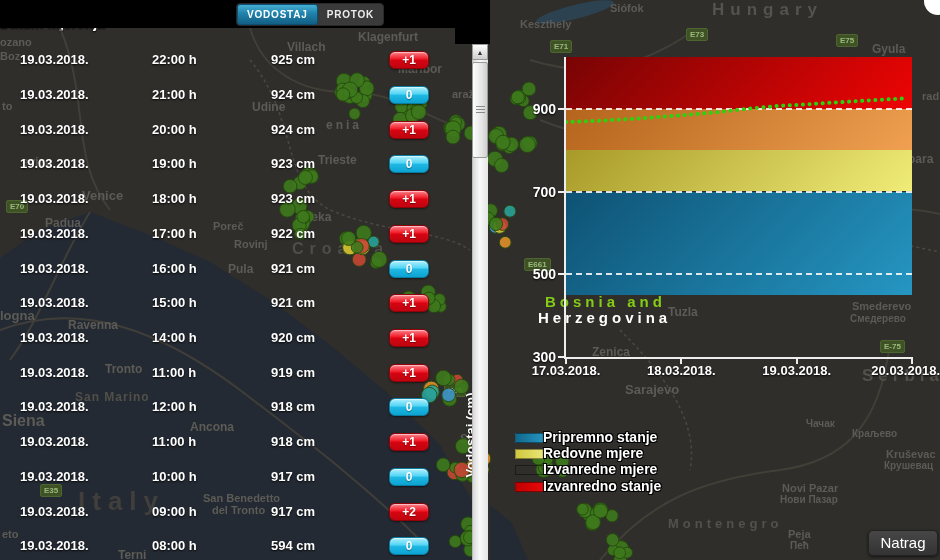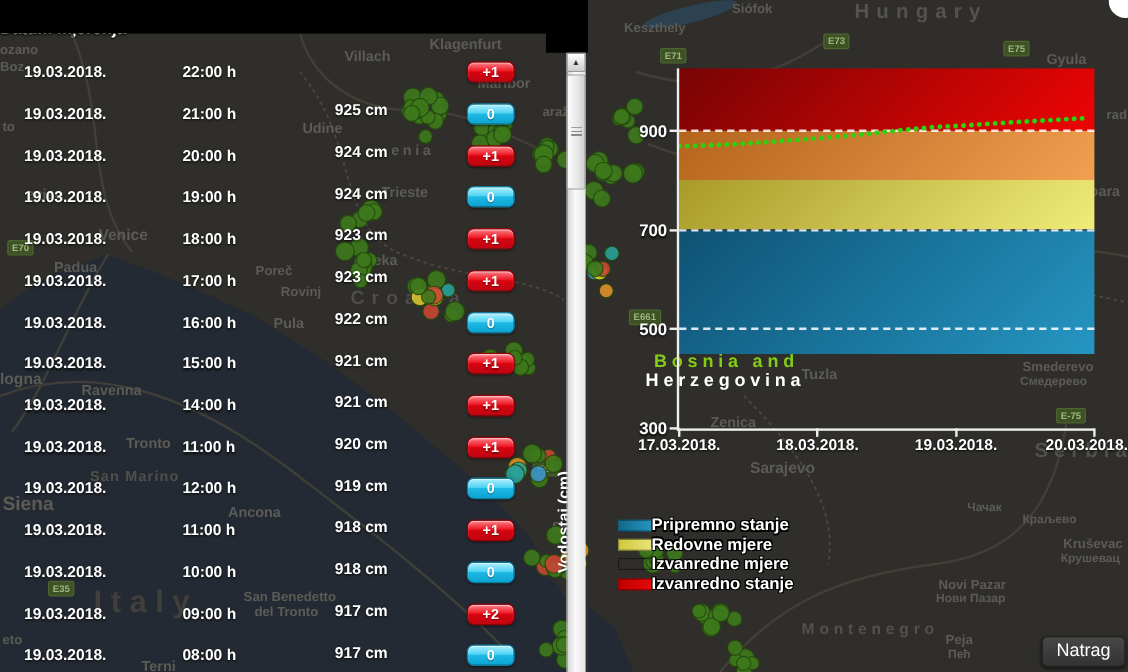--- a/index.html
+++ b/index.html
@@ -18,21 +18,21 @@
   .hdr-label{position:absolute;top:6px;color:#fff;font-size:14px;font-weight:bold;letter-spacing:.5px;}
   #seg{position:absolute;left:236px;top:3px;height:23px;background:#3a3a3a;border:1px solid #2a2a2a;
        border-radius:4px;display:flex;z-index:31;}
   .seg-btn{height:21px;display:flex;align-items:center;justify-content:center;
            font-size:10px;font-weight:bold;color:#ececec;letter-spacing:.8px;cursor:pointer;padding:0 9px;}
   .seg-btn.active{background:linear-gradient(180deg,#46aed4 0%,#1f82ab 45%,#135f85 100%);
            border-radius:3px;border:1px solid #0d4f70;color:#fff;}
   .row{position:absolute;left:0;width:470px;height:20px;z-index:20;}
   .row span{position:absolute;color:#fff;font-size:13px;font-weight:bold;line-height:20px;
             text-shadow:0 1px 2px rgba(0,0,0,.9);}
-  .c-date{left:20px;} .c-time{left:152px;} .c-val{left:279px;margin-top:32px;}
+  .c-date{left:20px;} .c-time{left:152px;} .c-val{left:271px;}
   .badge{position:absolute;left:389px;width:40px;height:18px;border-radius:6px;text-align:center;
          font-size:12px;font-weight:bold;color:#fff;line-height:17px;
          text-shadow:0 1px 1px rgba(0,0,0,.4);box-shadow:inset 0 1px 1px rgba(255,255,255,.55),0 1px 2px rgba(0,0,0,.5);}
   .badge.up{background:linear-gradient(180deg,#fb8089 0%,#ef1622 45%,#d50511 50%,#c00410 100%);border:1px solid #8f0208;}
   .badge.zero{background:linear-gradient(180deg,#aeeffc 0%,#4fd4f4 45%,#1fb9e4 50%,#0ca3d2 100%);border:1px solid #0b7ba0;}
   
   #scroll-track{left:472px;top:44px;width:16px;height:516px;z-index:32;
       background:linear-gradient(90deg,#d8d8d8,#fafafa 45%,#e4e4e4);border-left:1px solid #bbb;}
   #scroll-up{left:472px;top:44px;width:16px;height:16px;z-index:33;cursor:pointer;
       background:linear-gradient(180deg,#fdfdfd,#cfcfcf);border:1px solid #999;
@@ -362,20 +362,24 @@
         <div class="legend-swatch" style="background: linear-gradient(90deg, rgb(192, 0, 0), rgb(232, 10, 10));"></div>
         <div class="legend-text">Izvanredno stanje</div>
       </div>
     </div>
 
   <div id="header-bar" class="abs"></div>
   <div id="header-bar2" class="abs"></div>
   <div class="hdr-label" style="left:28px;">DATUM</div>
   <div class="hdr-label" style="left:140px;">VRIJEME</div>
   <div class="hdr-label" style="left:406px;">TREND</div>
+  <div id="seg">
+    <div class="seg-btn active">VODOSTAJ</div>
+    <div class="seg-btn">PROTOK</div>
+  </div>
   <div id="rows">
       <div class="row" style="top: 50.2px;">
         <span class="c-date">19.03.2018.</span>
         <span class="c-time">22:00 h</span>
         <span class="c-val">925 cm</span>
         <div class="badge up" style="top: 1px;">+1</div>
       </div>
       <div class="row" style="top: 84.9px;">
         <span class="c-date">19.03.2018.</span>
         <span class="c-time">21:00 h</span>

